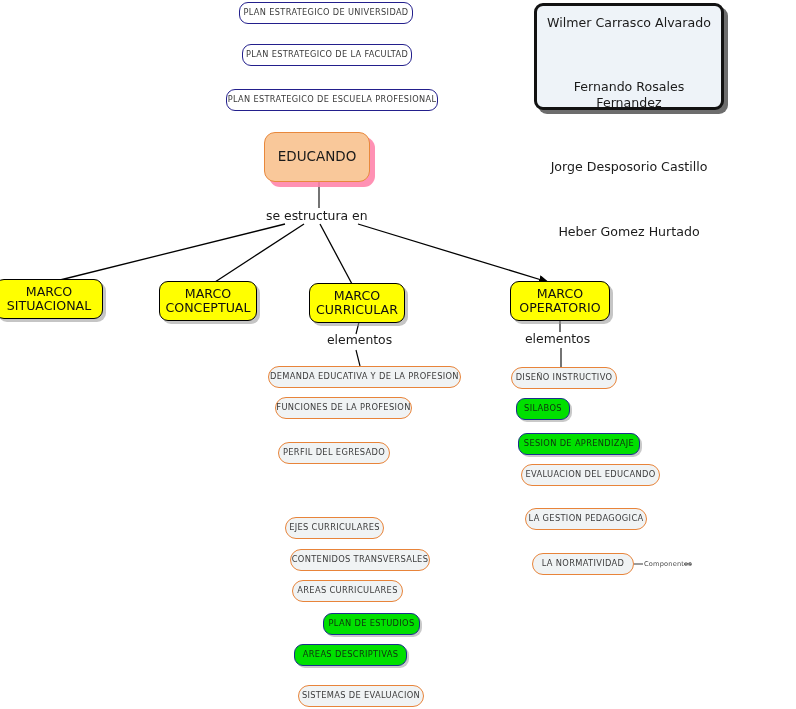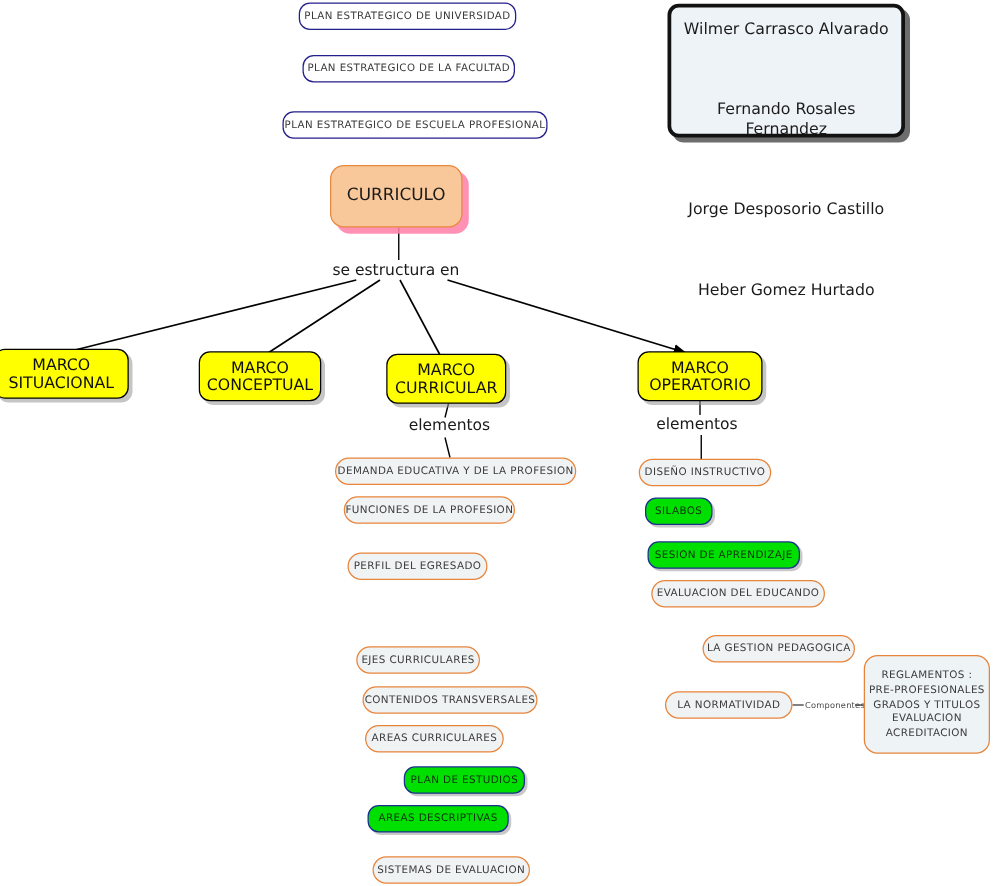--- a/index.html
+++ b/index.html
@@ -184,21 +184,21 @@
   <div class="node n-integrantes" style="left:534px; top:3px; width:190px; height:107px;">
     <div class="integrantes-title">INTEGRANTES</div>
     <div class="integrantes-name">Roberto Sanchez Solorzano</div>
     <div class="integrantes-name">Wilmer Carrasco Alvarado</div>
     <div class="integrantes-name">Fernando Rosales Fernandez</div>
     <div class="integrantes-name">Jorge Desposorio Castillo</div>
     <div class="integrantes-name">Heber Gomez Hurtado</div>
   </div>
 
   <div class="node n-curriculo" style="left:264px; top:132px; width:106px; height:50px;">
-    <span>CURRICULO</span>
+    <span>EDUCANDO</span>
   </div>
 
   <div class="edge-label" style="left:266px; top:208px;">se estructura en</div>
 
   <div class="node n-marco" style="left:-5px; top:279px; width:108px; height:40px;">
     <span>MARCO
 SITUACIONAL</span>
   </div>
 
   <div class="node n-marco" style="left:159px; top:281px; width:98px; height:40px;">
@@ -266,31 +266,24 @@
   </div>
 
   <div class="node n-green" style="left:518px; top:433px; width:122px; height:22px;">
     <span>SESION DE APRENDIZAJE</span>
   </div>
 
   <div class="node n-leaf" style="left:521px; top:464px; width:139px; height:22px;">
     <span>EVALUACION DEL EDUCANDO</span>
   </div>
 
-  <div class="node n-leaf" style="left:525px; top:508px; width:122px; height:22px;margin-left:37px;">
+  <div class="node n-leaf" style="left:525px; top:508px; width:122px; height:22px;">
     <span>LA GESTION PEDAGOGICA</span>
   </div>
 
   <div class="node n-leaf" style="left:532px; top:553px; width:102px; height:22px;">
     <span>LA NORMATIVIDAD</span>
   </div>
 
   <div class="edge-label small" style="left:644px; top:560px;">Componentes</div>
 
-  <div class="node n-reglamentos" style="left:691px; top:524px; width:101px; height:79px;">
-    <span>REGLAMENTOS :
-PRE-PROFESIONALES
-GRADOS Y TITULOS
-EVALUACION
-ACREDITACION</span>
-  </div>
 
 </div>
 
 </body></html>

